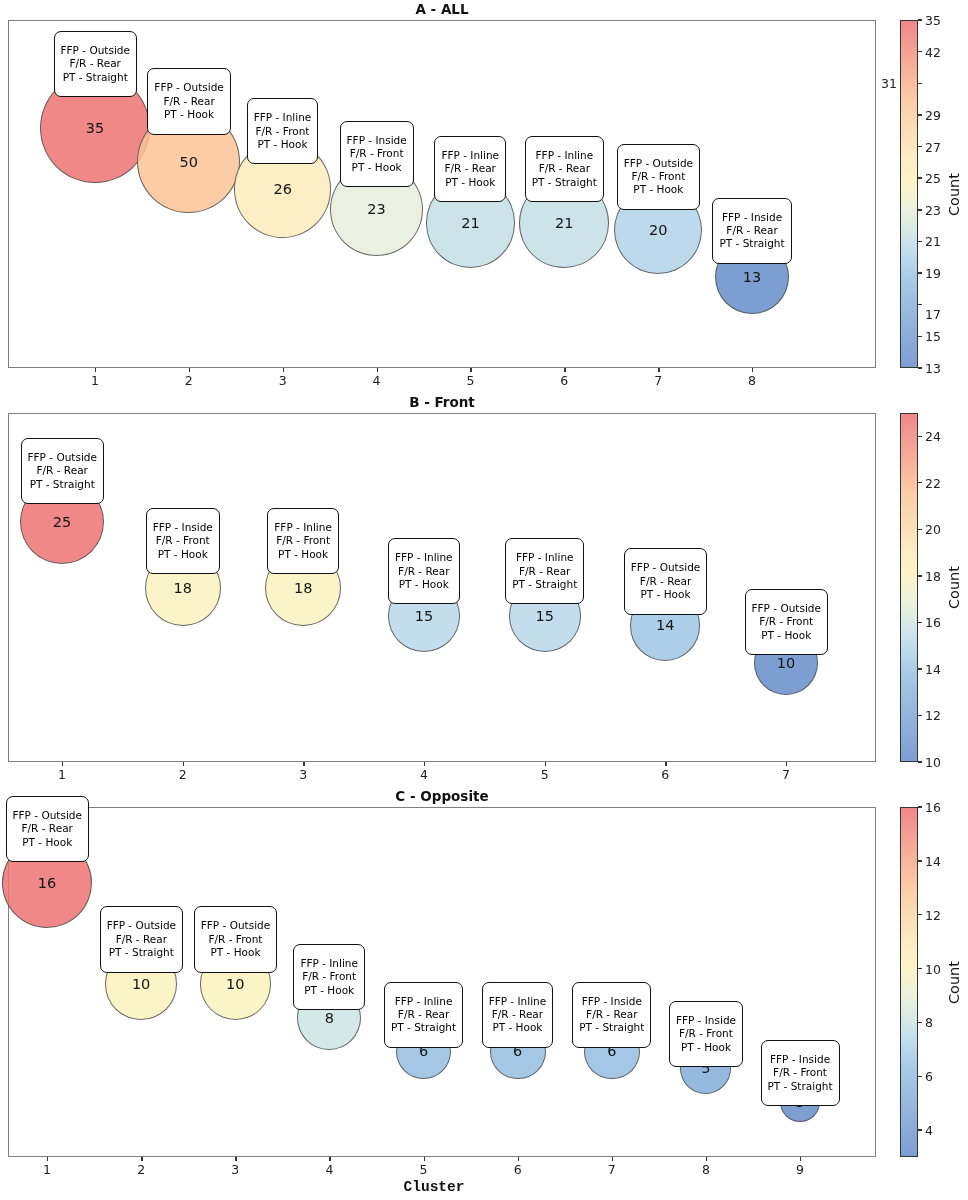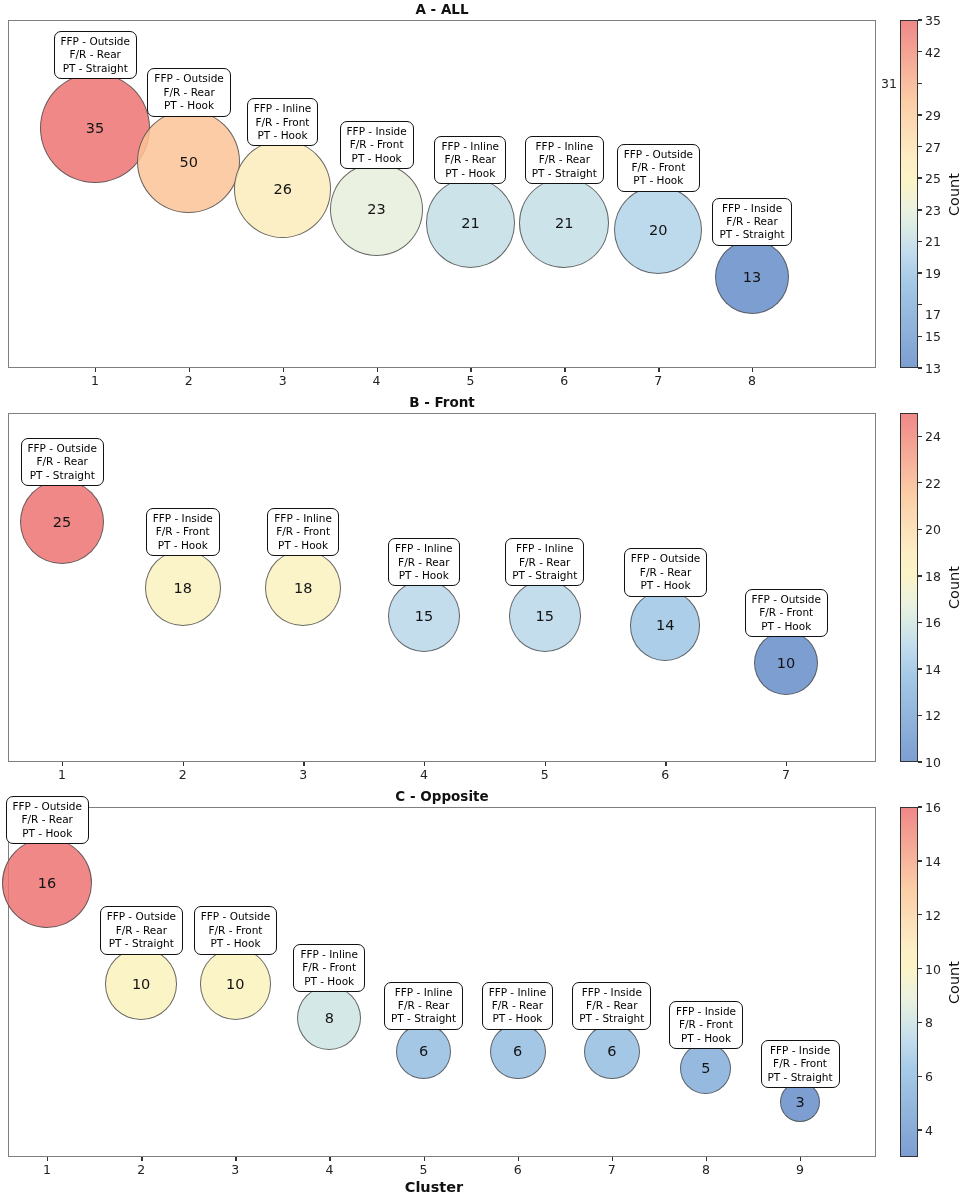--- a/index.html
+++ b/index.html
@@ -9,21 +9,21 @@
   }
   .panel-border{position:absolute;border:1.6px solid #7f7f7f;box-sizing:border-box;background:transparent;}
   .panel-title{position:absolute;text-align:center;font-weight:bold;font-size:13.5px;color:#111;}
   .x-tick-mark{position:absolute;width:1.4px;height:4px;background:#333;}
   .x-tick-label{position:absolute;font-size:12.5px;color:#222;transform:translateX(-50%);}
   .x-axis-label{position:absolute;font-weight:bold;font-size:14.5px;color:#111;transform:translateX(-50%);}
   .bubble{position:absolute;border-radius:50%;box-sizing:border-box;border:1.4px solid rgba(80,80,80,0.85);}
   .bubble-count{position:absolute;font-size:14.5px;color:#141414;transform:translate(-50%,-50%);}
   .annotation-box{
     position:absolute;background:#ffffff;border:1.4px solid #111;border-radius:7px;
-    padding:3px 6px;font-size:10.5px;line-height:1.28;color:#000;text-align:center;white-space:nowrap;
+    padding:12px 6px;font-size:10.5px;line-height:1.28;color:#000;text-align:center;white-space:nowrap;
   }
   .colorbar{position:absolute;border:1.2px solid #333;box-sizing:border-box;}
   .cbar-tick-mark{position:absolute;width:4px;height:1.4px;background:#333;}
   .cbar-tick-label{position:absolute;font-size:12.5px;color:#222;transform:translateY(-50%);}
   .cbar-label{
     position:absolute;font-size:14.5px;color:#111;
     writing-mode:vertical-rl;transform:rotate(180deg) translateY(-50%);transform-origin:center;
     transform:rotate(180deg);white-space:nowrap;
   }
 </style>
@@ -232,21 +232,21 @@
       <div class="x-tick-mark" style="left: 423.5px; top: 1157px;"></div>
       <div class="x-tick-label" style="left: 423.5px; top: 1162px;">5</div>
       <div class="x-tick-mark" style="left: 517.625px; top: 1157px;"></div>
       <div class="x-tick-label" style="left: 517.625px; top: 1162px;">6</div>
       <div class="x-tick-mark" style="left: 611.75px; top: 1157px;"></div>
       <div class="x-tick-label" style="left: 611.75px; top: 1162px;">7</div>
       <div class="x-tick-mark" style="left: 705.875px; top: 1157px;"></div>
       <div class="x-tick-label" style="left: 705.875px; top: 1162px;">8</div>
       <div class="x-tick-mark" style="left: 800px; top: 1157px;"></div>
       <div class="x-tick-label" style="left: 800px; top: 1162px;">9</div>
-      <div class="x-axis-label" style="left: 434px; top: 1179px;">Cluster</div>
+      <div class="x-axis-label" style="left: 434px; top: 1179px; font-family: Liberation Mono, monospace;">Cluster</div>
       <div class="bubble" style="left: 2.02px; top: 837.984px; width: 89.96px; height: 89.96px; background: rgba(237, 115, 115, 0.85);"></div>
       <div class="bubble" style="left: 105.377px; top: 948.292px; width: 71.4966px; height: 71.4966px; background: rgba(250, 242, 189, 0.85);"></div>
       <div class="bubble" style="left: 199.502px; top: 948.292px; width: 71.4966px; height: 71.4966px; background: rgba(250, 242, 189, 0.85);"></div>
       <div class="bubble" style="left: 297.306px; top: 985.663px; width: 64.1385px; height: 64.1385px; background: rgba(204, 228, 227, 0.85);"></div>
       <div class="bubble" style="left: 395.607px; top: 1023.53px; width: 55.7868px; height: 55.7868px; background: rgba(147, 189, 225, 0.85);"></div>
       <div class="bubble" style="left: 489.732px; top: 1023.53px; width: 55.7868px; height: 55.7868px; background: rgba(147, 189, 225, 0.85);"></div>
       <div class="bubble" style="left: 583.857px; top: 1023.53px; width: 55.7868px; height: 55.7868px; background: rgba(147, 189, 225, 0.85);"></div>
       <div class="bubble" style="left: 680.334px; top: 1042.73px; width: 51.0829px; height: 51.0829px; background: rgba(132, 173, 217, 0.85);"></div>
       <div class="bubble" style="left: 780.013px; top: 1081.97px; width: 39.9744px; height: 39.9744px; background: rgba(102, 141, 201, 0.85);"></div>
       <div class="bubble-count" style="left: 47px; top: 882.964px;">16</div>

